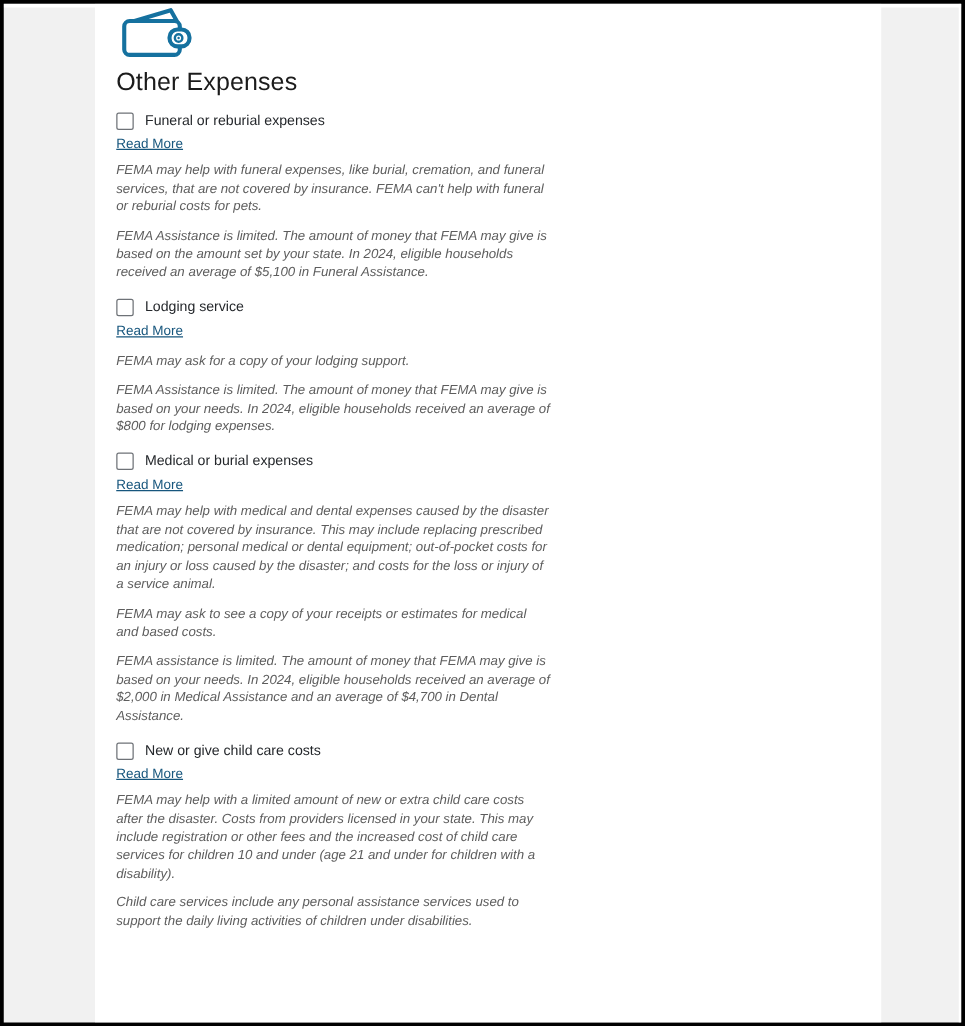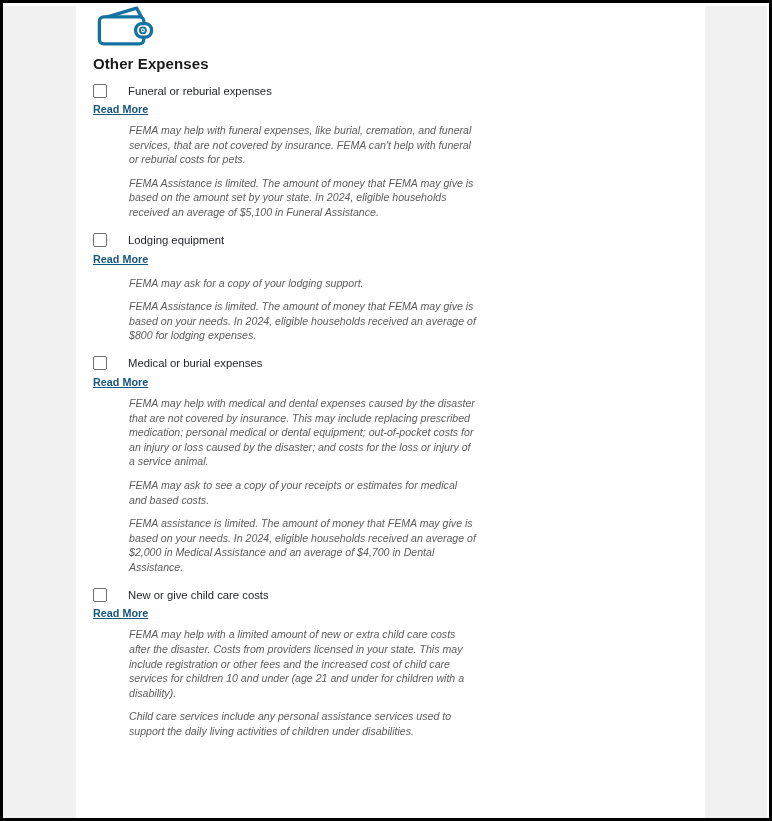--- a/index.html
+++ b/index.html
@@ -42,31 +42,31 @@
   .inner {
     width: 350px;
   }
   .wallet-icon-wrap {
     margin-left: 3px;
     width: 58px;
     height: 41px;
   }
   .page-title {
     margin-top: 8px;
-    font-size: 15px;
-    font-weight: 700;
+    font-size: 20px;
+    font-weight: 400;
     color: #1b1b1b;
     letter-spacing: 0.1px;
   }
   .section { margin-top: 13px; }
   .section.first { margin-top: 11px; }
   .checkbox-row {
     display: flex;
     align-items: center;
-    gap: 21px;
+    gap: 9px;
     height: 15px;
   }
   .checkbox-row input[type="checkbox"] {
     appearance: none;
     -webkit-appearance: none;
     width: 14px;
     height: 14px;
     border: 1.5px solid #6e7277;
     border-radius: 2px;
     background: #ffffff;
@@ -74,33 +74,32 @@
     flex: 0 0 auto;
   }
   .checkbox-label {
     font-size: 11.3px;
     color: #24272b;
   }
   .read-more {
     display: inline-block;
     margin-top: 5px;
     font-size: 10.8px;
-    font-weight: 700;
+    font-weight: 400;
     color: #17567d;
     text-decoration: underline;
     cursor: pointer;
   }
   .para {
     margin-top: 9px;
     font-style: italic;
     font-size: 10.6px;
     line-height: 14.6px;
     color: #5d5d5d;
     width: 348px;
-    margin-left: 36px;
   }
   .para.first { margin-top: 6px; }
 </style>
 </head>
 <body>
 
 <div class="frame">
   <div class="top-strip"></div>
 
   <div class="content-column">
@@ -124,21 +123,21 @@
           <span class="checkbox-label">Funeral or reburial expenses</span>
         </div>
         <a class="read-more">Read More</a>
         <p class="para first">FEMA may help with funeral expenses, like burial, cremation, and funeral services, that are not covered by insurance. FEMA can't help with funeral or reburial costs for pets.</p>
         <p class="para">FEMA Assistance is limited. The amount of money that FEMA may give is based on the amount set by your state. In 2024, eligible households received an average of $5,100 in Funeral Assistance.</p>
       </div>
 
       <div class="section">
         <div class="checkbox-row">
           <input type="checkbox" style="">
-          <span class="checkbox-label">Lodging equipment</span>
+          <span class="checkbox-label">Lodging service</span>
         </div>
         <a class="read-more">Read More</a>
         <p class="para">FEMA may ask for a copy of your lodging support.</p>
         <p class="para">FEMA Assistance is limited. The amount of money that FEMA may give is based on your needs. In 2024, eligible households received an average of $800 for lodging expenses.</p>
       </div>
 
       <div class="section">
         <div class="checkbox-row">
           <input type="checkbox" style="">
           <span class="checkbox-label">Medical or burial expenses</span>

